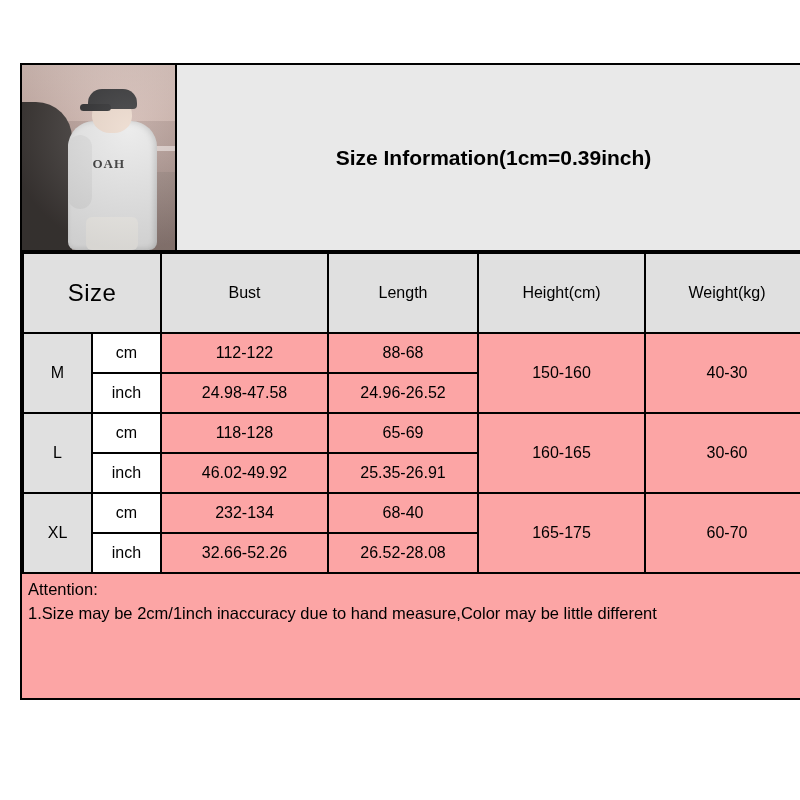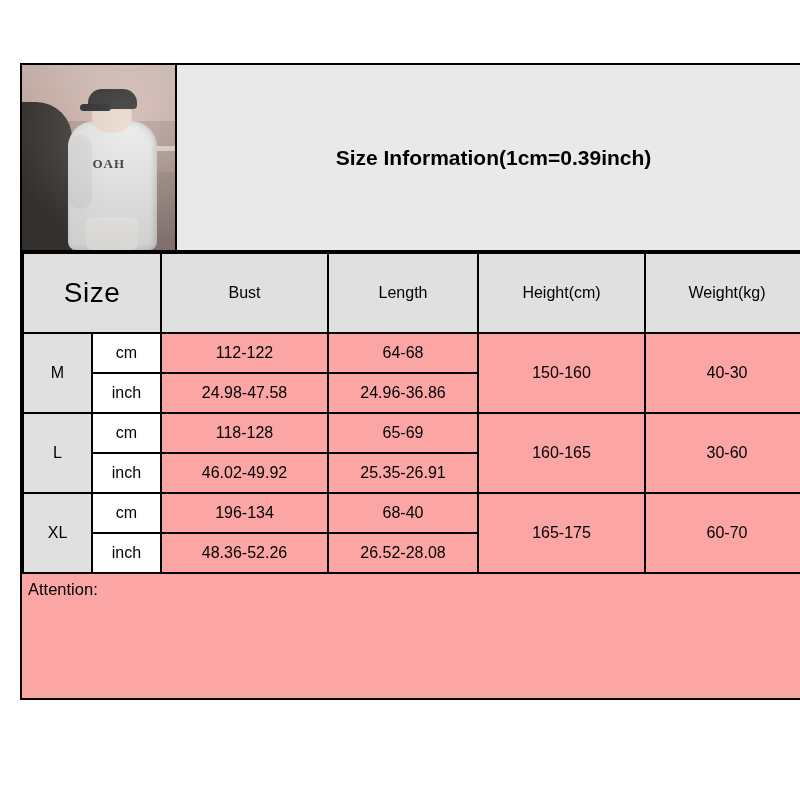--- a/index.html
+++ b/index.html
@@ -137,21 +137,21 @@
     padding: 0;
     font-weight: normal;
   }
   .hdr td {
     background: #e0e0e0;
     height: 78px;
     font-weight: bold;
     font-size: 16px;
   }
   .hdr td.size-h {
-    font-size: 28px;
+    font-size: 24px;
     letter-spacing: .5px;
   }
   td.sizecell {
     background: #e0e0e0;
     font-weight: bold;
     font-size: 17px;
     width: 96px;
   }
   td.unitcell {
     background: #ffffff;
@@ -214,58 +214,59 @@
         <td class="col-bust">Bust</td>
         <td class="col-len">Length</td>
         <td class="col-h">Height(cm)</td>
         <td class="col-w">Weight(kg)</td>
       </tr>
 
       <tr>
         <td class="sizecell" rowspan="2">M</td>
         <td class="unitcell">cm</td>
         <td class="val">112-122</td>
-        <td class="val">64-68</td>
+        <td class="val">88-68</td>
         <td class="span" rowspan="2">150-160</td>
         <td class="span" rowspan="2">40-30</td>
       </tr>
       <tr>
         <td class="unitcell">inch</td>
         <td class="val">24.98-47.58</td>
-        <td class="val">24.96-36.86</td>
+        <td class="val">24.96-26.52</td>
       </tr>
 
       <tr>
         <td class="sizecell" rowspan="2">L</td>
         <td class="unitcell">cm</td>
         <td class="val">118-128</td>
         <td class="val">65-69</td>
         <td class="span" rowspan="2">160-165</td>
         <td class="span" rowspan="2">30-60</td>
       </tr>
       <tr>
         <td class="unitcell">inch</td>
         <td class="val">46.02-49.92</td>
         <td class="val">25.35-26.91</td>
       </tr>
 
       <tr>
         <td class="sizecell" rowspan="2">XL</td>
         <td class="unitcell">cm</td>
-        <td class="val">196-134</td>
+        <td class="val">232-134</td>
         <td class="val">68-40</td>
         <td class="span" rowspan="2">165-175</td>
         <td class="span" rowspan="2">60-70</td>
       </tr>
       <tr>
         <td class="unitcell">inch</td>
-        <td class="val">48.36-52.26</td>
+        <td class="val">32.66-52.26</td>
         <td class="val">26.52-28.08</td>
       </tr>
     </tbody>
       </table>
 
     <div class="attention">
       <div class="line">Attention:</div>
+      <div class="line">1.Size may be 2cm/1inch inaccuracy due to hand measure,Color may be little different</div>
     </div>
 
   </div>
 </div>
 
 </body></html>

